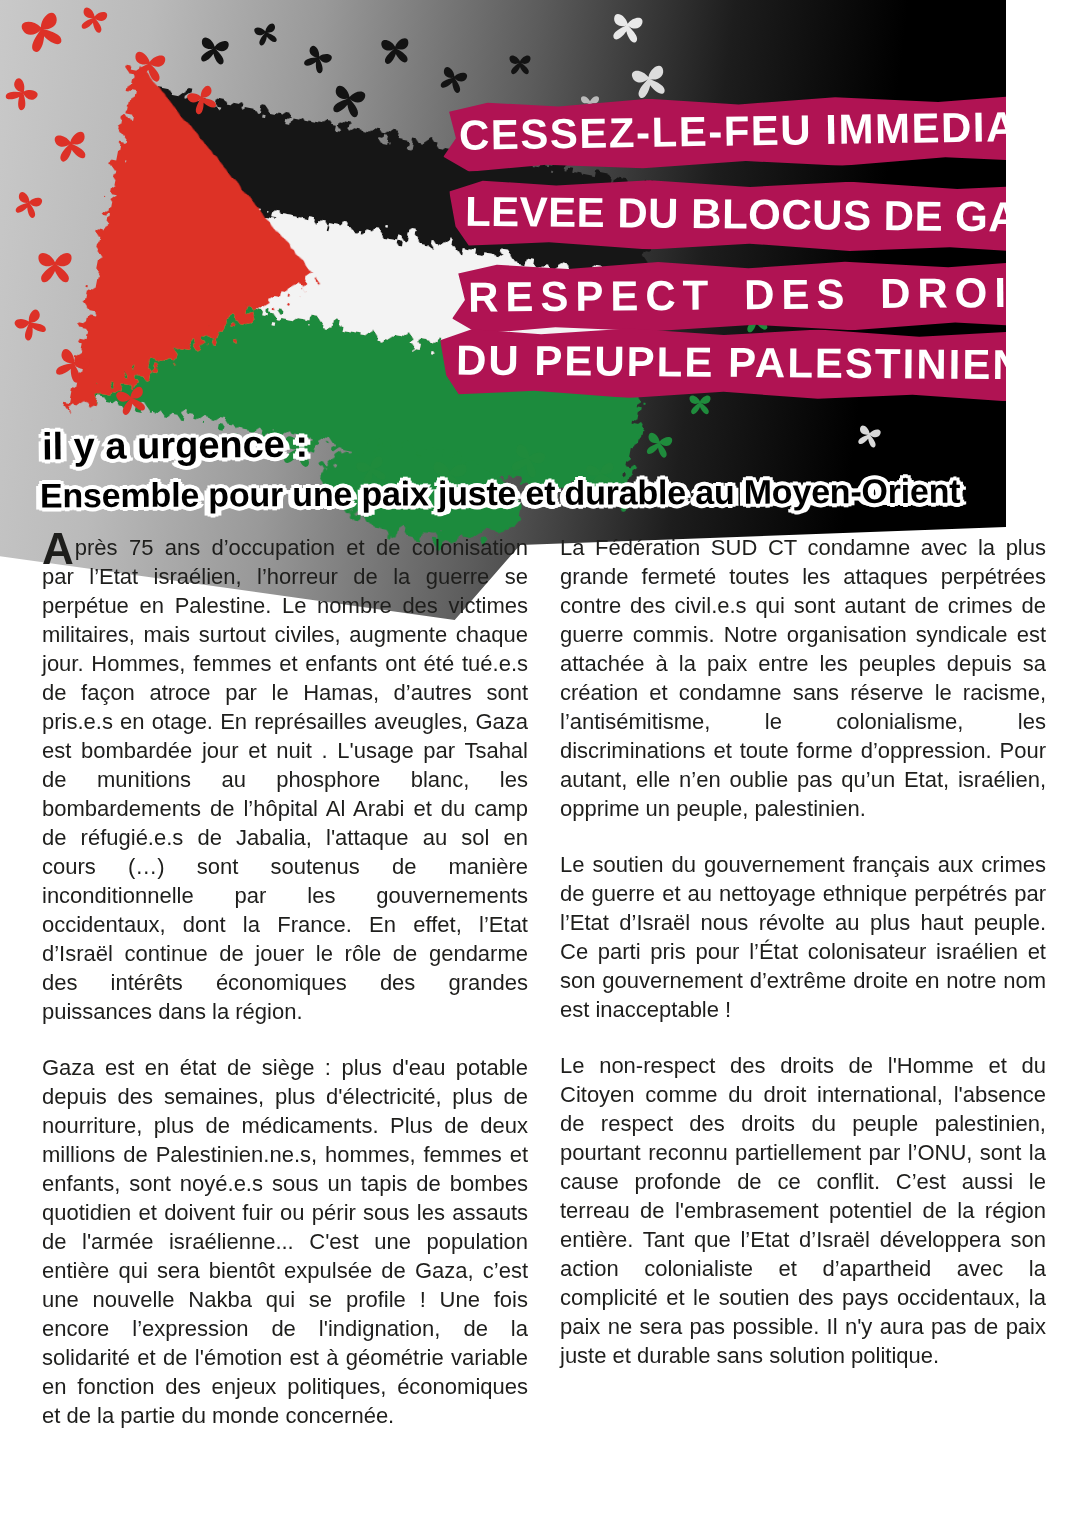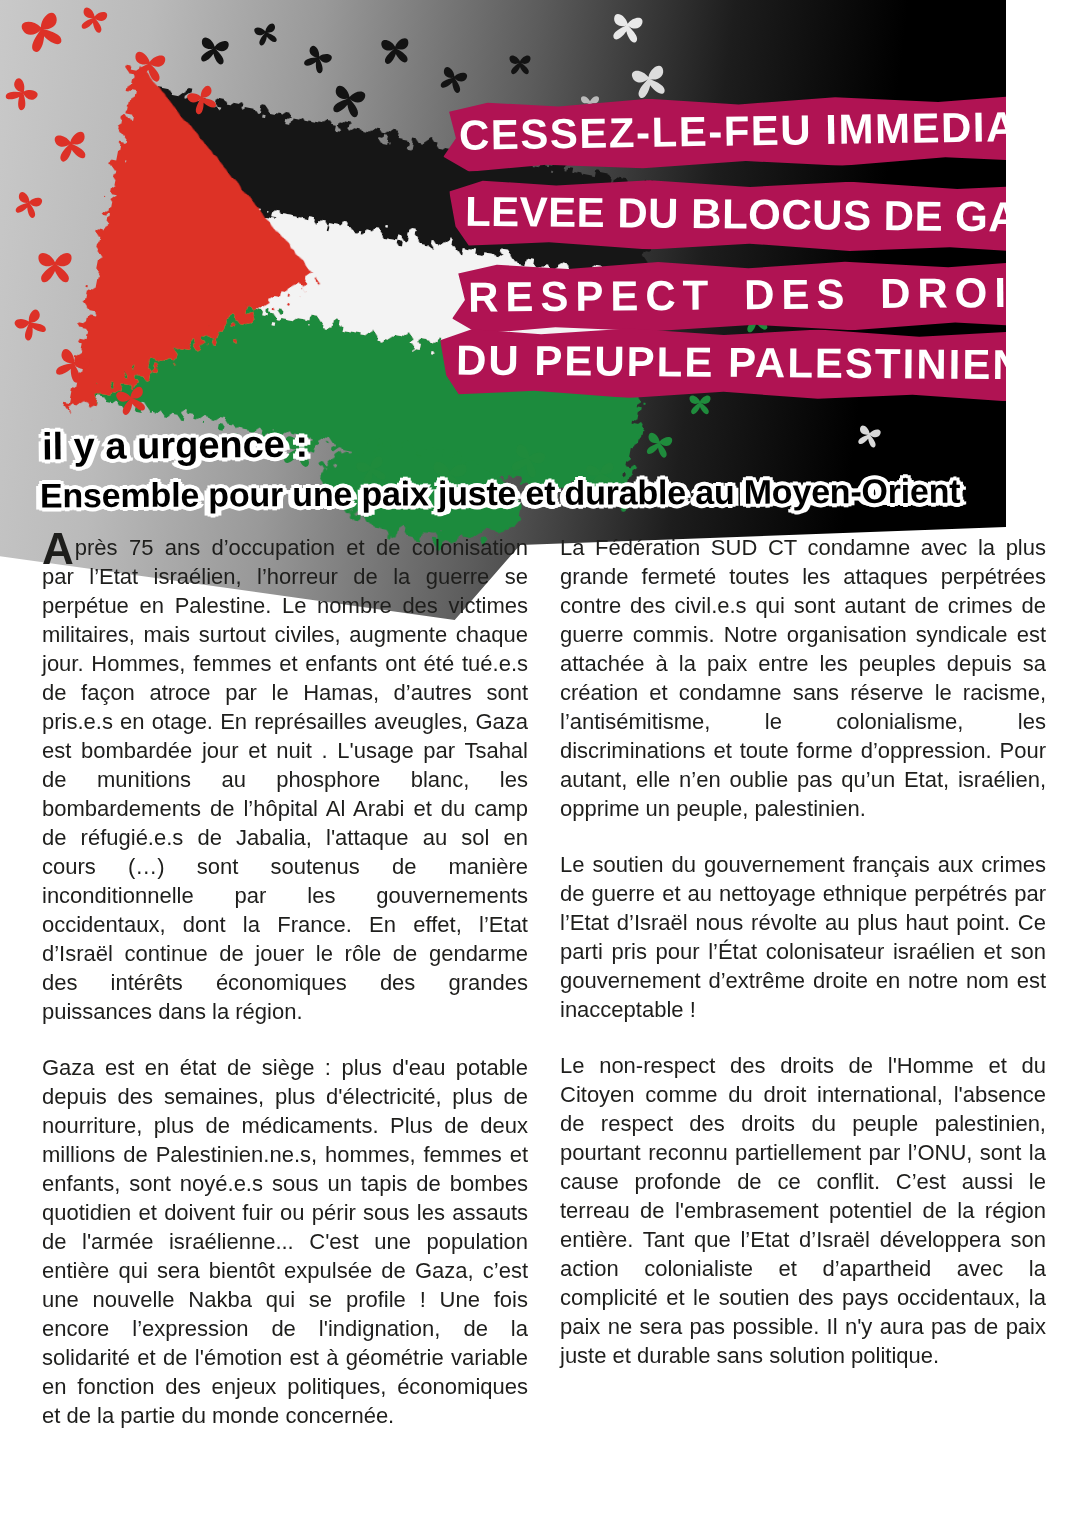--- a/index.html
+++ b/index.html
@@ -156,18 +156,18 @@
   <div class="outline urgence">il y a urgence :</div>
   <div class="outline subtitle">Ensemble pour une paix juste et durable au Moyen-Orient</div>
 
   <div class="columns">
     <div class="col">
         <p><span class="dropcap">A</span><span>près 75 ans d’occupation et de colonisation par l’Etat israélien, </span><span class="b">l’horreur de la guerre se perpétue en Palestine. Le nombre des victimes militaires, mais surtout civiles, augmente chaque jour. Hommes, femmes et enfants ont été tué.e.s de façon atroce par le Hamas, d’autres sont pris.e.s en otage. En représailles aveugles, Gaza est bombardée jour et nuit . </span><span>L'usage par Tsahal de munitions au phosphore blanc, les bombardements de l’hôpital Al Arabi et du camp de réfugié.e.s de Jabalia, l'attaque au sol en cours (…) sont soutenus de manière inconditionnelle par les gouvernements occidentaux, dont la France. En effet, l’Etat d’Israël continue de jouer le rôle de gendarme des intérêts économiques des grandes puissances dans la région.</span></p>
         <p><span>Gaza est en état de siège : plus d'eau potable depuis des semaines, plus d'électricité, plus de nourriture, plus de médicaments. </span><span class="b">Plus de deux millions de Palestinien.ne.s, hommes, femmes et enfants, sont noyé.e.s sous un tapis de bombes quotidien et doivent fuir ou périr sous les assauts de l'armée israélienne... </span><span>C'est une population entière qui sera bientôt expulsée de Gaza, c’est une nouvelle Nakba qui se profile ! Une fois encore l’expression de l'indignation, de la solidarité et de l'émotion est à géométrie variable en fonction des enjeux politiques, économiques et de la partie du monde concernée.</span></p>
       </div>
     <div class="col">
         <p><span class="b">La Fédération SUD CT condamne avec la plus grande fermeté toutes les attaques perpétrées contre des civil.e.s qui sont autant de crimes de guerre commis. </span><span>Notre organisation syndicale est attachée à la paix entre les peuples depuis sa création et condamne sans réserve le racisme, l’antisémitisme, le colonialisme, les discriminations et toute forme d’oppression. Pour autant, elle n’en oublie pas qu’un Etat, israélien, opprime un peuple, palestinien.</span></p>
-        <p><span>Le soutien du gouvernement français aux crimes de guerre et au nettoyage ethnique perpétrés par l’Etat d’Israël nous révolte au plus haut point. Ce parti pris pour l’État colonisateur israélien et son gouvernement d’extrême droite en notre nom est inacceptable !</span></p>
+        <p><span>Le soutien du gouvernement français aux crimes de guerre et au nettoyage ethnique perpétrés par l’Etat d’Israël nous révolte au plus haut peuple. Ce parti pris pour l’État colonisateur israélien et son gouvernement d’extrême droite en notre nom est inacceptable !</span></p>
         <p><span class="b">Le non-respect des droits de l'Homme et du Citoyen comme du droit international, l'absence de respect des droits du peuple palestinien, pourtant reconnu partiellement par l’ONU, sont la cause profonde de ce conflit. </span><span>C’est aussi le terreau de l'embrasement potentiel de la région entière. Tant que l’Etat d’Israël développera son action colonialiste et d’apartheid avec la complicité et le soutien des pays occidentaux, la paix ne sera pas possible. Il n'y aura pas de paix juste et durable sans solution politique.</span></p>
       </div>
   </div>
 
 </div>
 
 </body></html>

